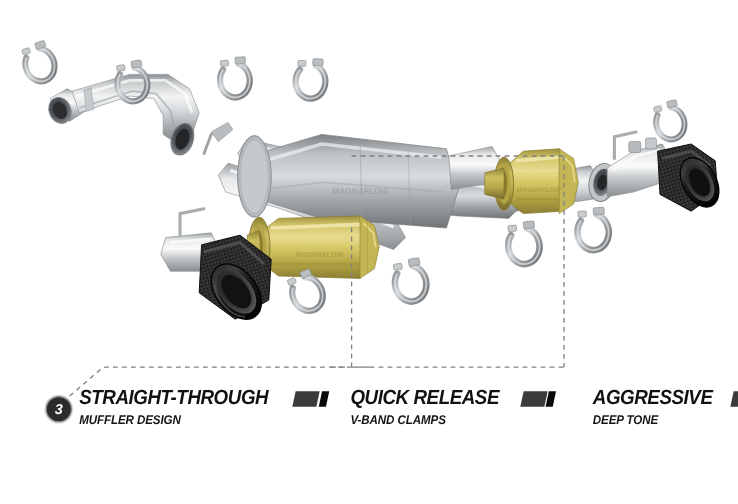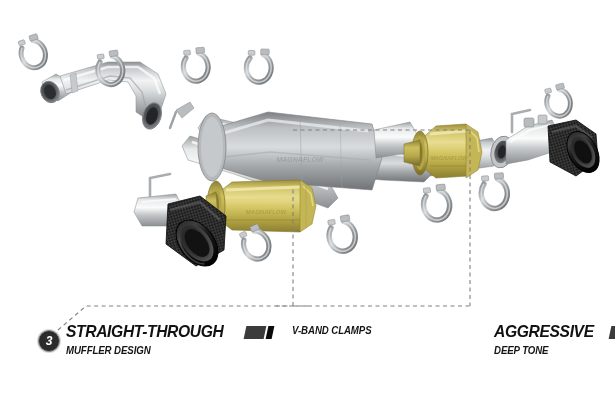--- a/index.html
+++ b/index.html
@@ -354,20 +354,27 @@
         <div class="cap-title">STRAIGHT-THROUGH</div>
         <div class="bars">
           <div class="bar-a"></div>
           <div class="bar-b"></div>
         </div>
       </div>
       <div class="cap-sub">MUFFLER DESIGN</div>
     </div>
 
     <div class="cap" style="left:292px">
+      <div class="cap-head">
+        <div class="cap-title">QUICK RELEASE</div>
+        <div class="bars">
+          <div class="bar-a"></div>
+          <div class="bar-b"></div>
+        </div>
+      </div>
       <div class="cap-sub">V-BAND CLAMPS</div>
     </div>
 
     <div class="cap" style="left:494px">
       <div class="cap-head">
         <div class="cap-title">AGGRESSIVE</div>
         <div class="bars">
           <div class="bar-a"></div>
 
         </div>

